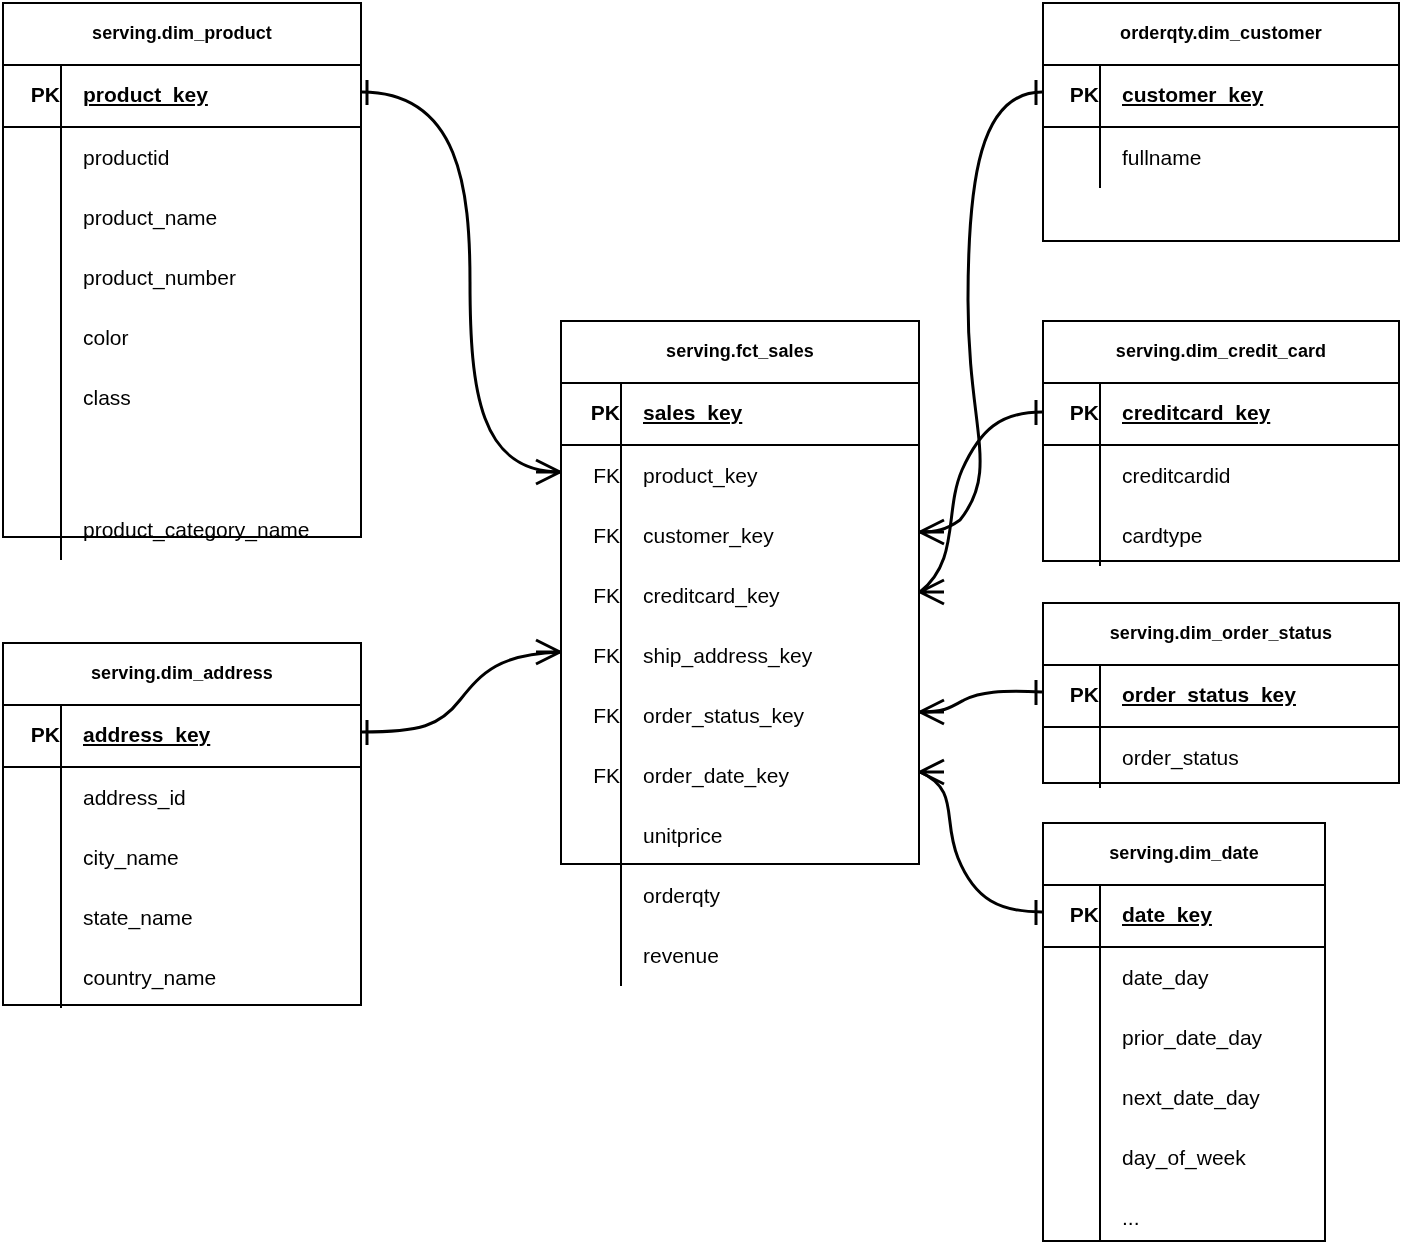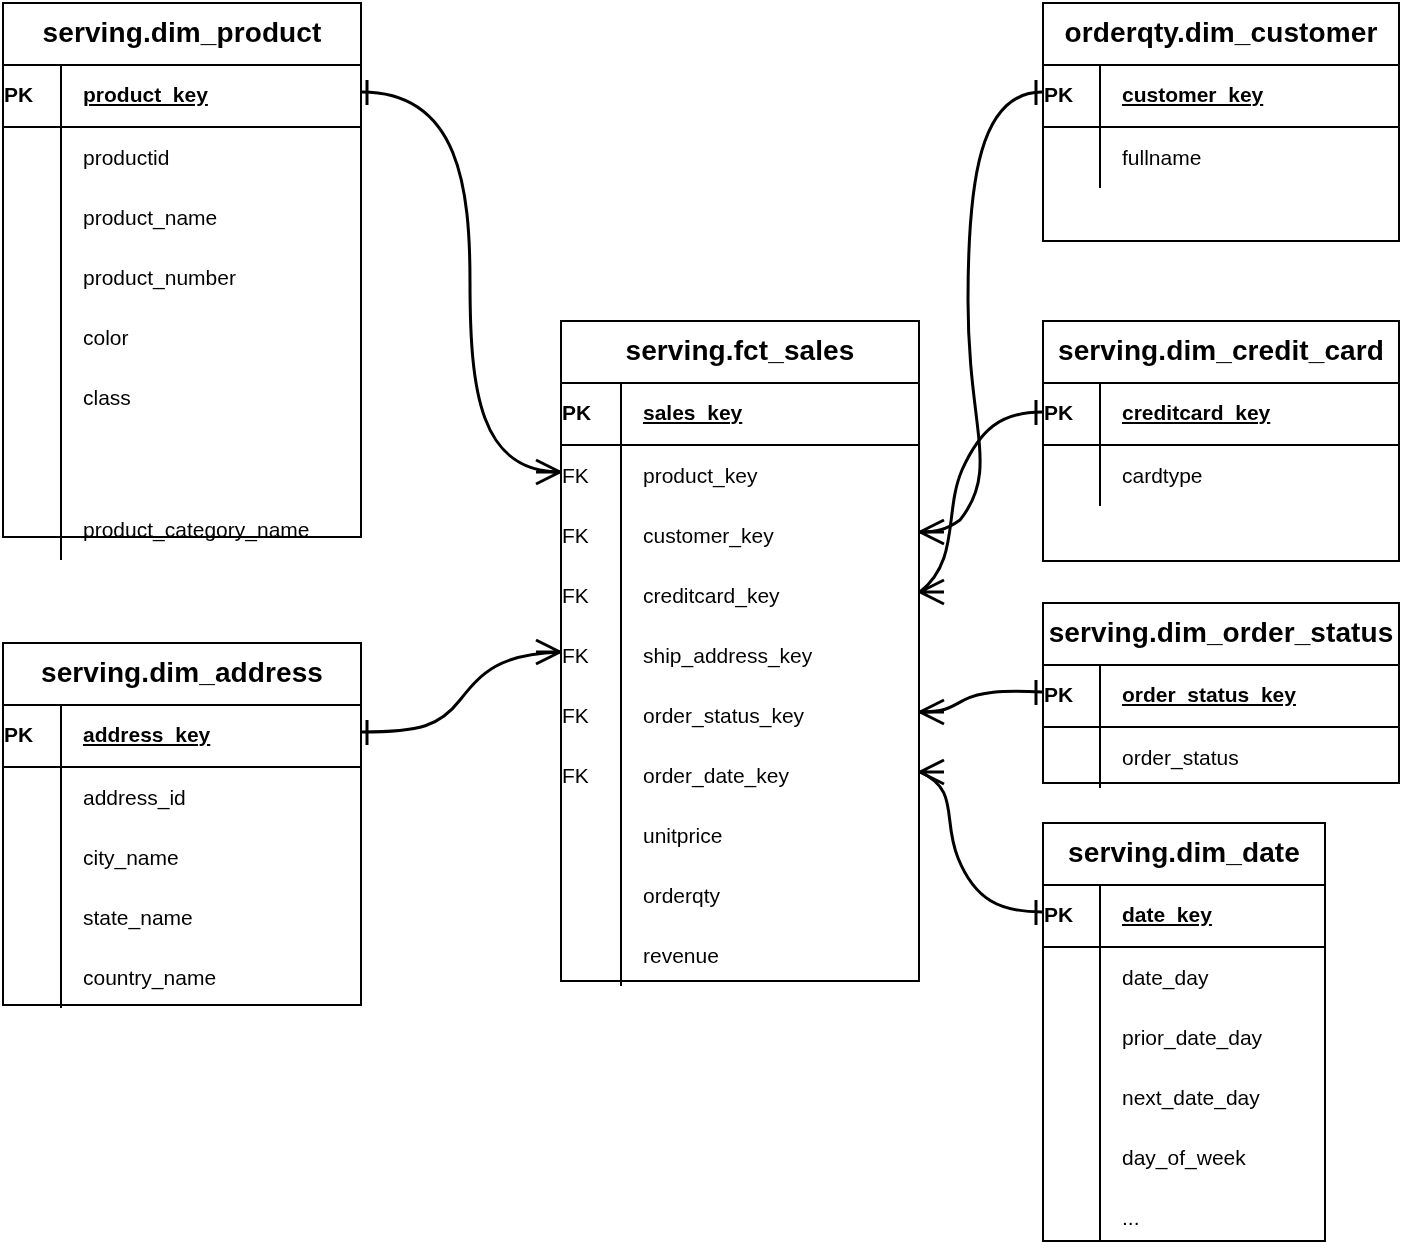--- a/index.html
+++ b/index.html
@@ -32,41 +32,41 @@
     box-sizing: border-box;
     border: 2px solid #000000;
     background: #ffffff;
   }
   .entity-title {
     box-sizing: border-box;
     height: 62px;
     line-height: 58px;
     text-align: center;
     font-weight: bold;
-    font-size: 28px;
+    font-size: 18px;
     letter-spacing: 0.1px;
     border-bottom: 2px solid #000000;
     white-space: nowrap;
     overflow: hidden;
   }
   .pk-row {
     display: flex;
     box-sizing: border-box;
     height: 62px;
     border-bottom: 2px solid #000000;
   }
   .attr-block {
     box-sizing: border-box;
     display: flex;
   }
   .keycol {
     box-sizing: border-box;
     flex: 0 0 auto;
     border-right: 2px solid #000000;
-    text-align: left;
+    text-align: right;
     font-size: 21px;
   }
   .pk-row .keycol {
     line-height: 58px;
     font-weight: bold;
   }
   .namecol {
     box-sizing: border-box;
     flex: 1 1 auto;
     padding-left: 21px;
@@ -100,21 +100,21 @@
   }
   .attr-row.tall .namecol {
     line-height: 30px;
     padding-top: 9px;
   }
   .fk-keys .keycol { font-weight: normal; }
 
   
   #ent-product      { left: 2px;    top: 2px;    width: 360px;  height: 536px; }
   #ent-customer     { left: 1042px; top: 2px;    width: 358px;  height: 240px; }
-  #ent-sales        { left: 560px;  top: 320px;  width: 360px;  height: 662px; }
+  #ent-sales        { left: 560px;  top: 320px;  width: 360px;  height: 545px; }
   #ent-creditcard   { left: 1042px; top: 320px;  width: 358px;  height: 242px; }
   #ent-orderstatus  { left: 1042px; top: 602px;  width: 358px;  height: 182px; }
   #ent-address      { left: 2px;    top: 642px;  width: 360px;  height: 364px; }
   #ent-date         { left: 1042px; top: 822px;  width: 284px;  height: 420px; }
 
   #ent-product .keycol,
   #ent-address .keycol    { width: 58px; }
   #ent-sales .keycol      { width: 60px; }
   #ent-customer .keycol,
   #ent-creditcard .keycol,
@@ -274,20 +274,24 @@
   <div class="entity" id="ent-creditcard">
     <div class="entity-title">serving.dim_credit_card</div>
     <div class="pk-row">
       <div class="keycol">PK</div>
       <div class="namecol">creditcard_key</div>
     </div>
     <div class="attr-block">
       <div class="attr-rows">
         <div class="attr-row">
           <div class="keycol"></div>
+          <div class="namecol">creditcardid</div>
+        </div>
+        <div class="attr-row">
+          <div class="keycol"></div>
           <div class="namecol">cardtype</div>
         </div>
       </div>
     </div>
   </div>
 
   <div class="entity" id="ent-orderstatus">
     <div class="entity-title">serving.dim_order_status</div>
     <div class="pk-row">
       <div class="keycol">PK</div>

